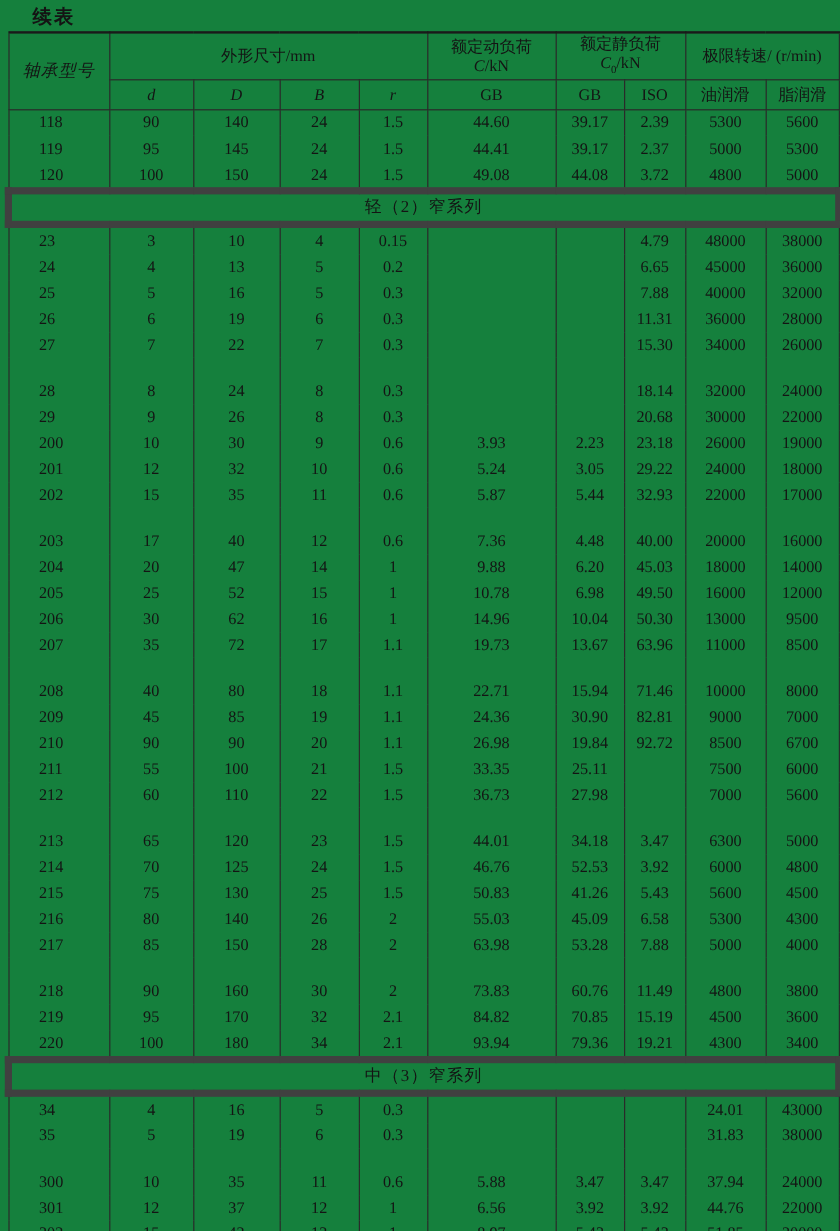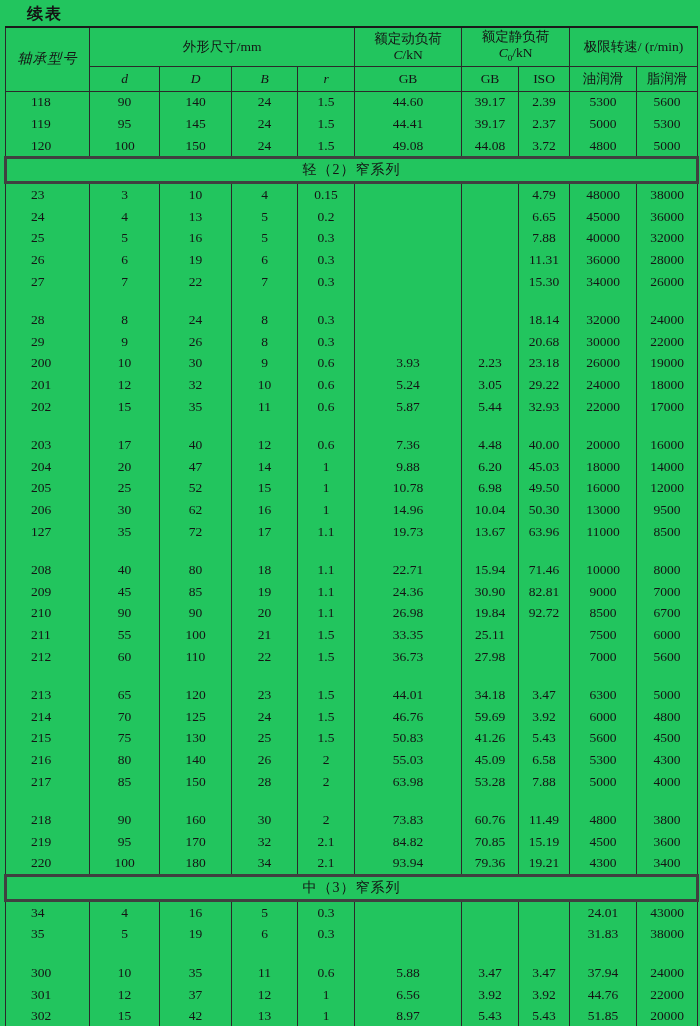--- a/index.html
+++ b/index.html
@@ -4,21 +4,21 @@
 <style>
   html, body { margin: 0; padding: 0; }
   body {
     background: #d9d7d2;
     font-family: "Liberation Serif", "DejaVu Serif", serif;
   }
   .page {
     position: relative;
     width: 700px;
     height: 1026px;
-    background: #22c55e;
+    background: #15803d;
     overflow: hidden;
     color: #141414;
   }
   .cont-label {
     position: absolute;
     left: 27px;
     top: 4px;
     font-size: 16px;
     font-weight: 600;
     letter-spacing: 2px;
@@ -60,21 +60,21 @@
     font-size: 13.5px;
     color: #141414;
   }
   .spec tbody tr.data-row td { height: 21.6px; }
   .spec tbody tr.data-row td.col-model {
     text-align: left;
     padding-left: 25px;
   }
   .spec tbody tr.section-row td {
     height: 22px;
-    border: 3px solid #404040;
+    border: 6px solid #404040;
     font-size: 14px;
     letter-spacing: 1px;
   }
   .spec tbody tr.gap-row td { height: 17px; }
 </style>
 </head>
 <body>
 
 <div class="page">
 
@@ -345,21 +345,21 @@
           <td>62</td>
           <td>16</td>
           <td>1</td>
           <td>14.96</td>
           <td>10.04</td>
           <td>50.30</td>
           <td>13000</td>
           <td>9500</td>
         </tr>
         <tr class="data-row">
-          <td class="col-model">127</td>
+          <td class="col-model">207</td>
           <td>35</td>
           <td>72</td>
           <td>17</td>
           <td>1.1</td>
           <td>19.73</td>
           <td>13.67</td>
           <td>63.96</td>
           <td>11000</td>
           <td>8500</td>
         </tr>
@@ -459,21 +459,21 @@
           <td>6300</td>
           <td>5000</td>
         </tr>
         <tr class="data-row">
           <td class="col-model">214</td>
           <td>70</td>
           <td>125</td>
           <td>24</td>
           <td>1.5</td>
           <td>46.76</td>
-          <td>59.69</td>
+          <td>52.53</td>
           <td>3.92</td>
           <td>6000</td>
           <td>4800</td>
         </tr>
         <tr class="data-row">
           <td class="col-model">215</td>
           <td>75</td>
           <td>130</td>
           <td>25</td>
           <td>1.5</td>

